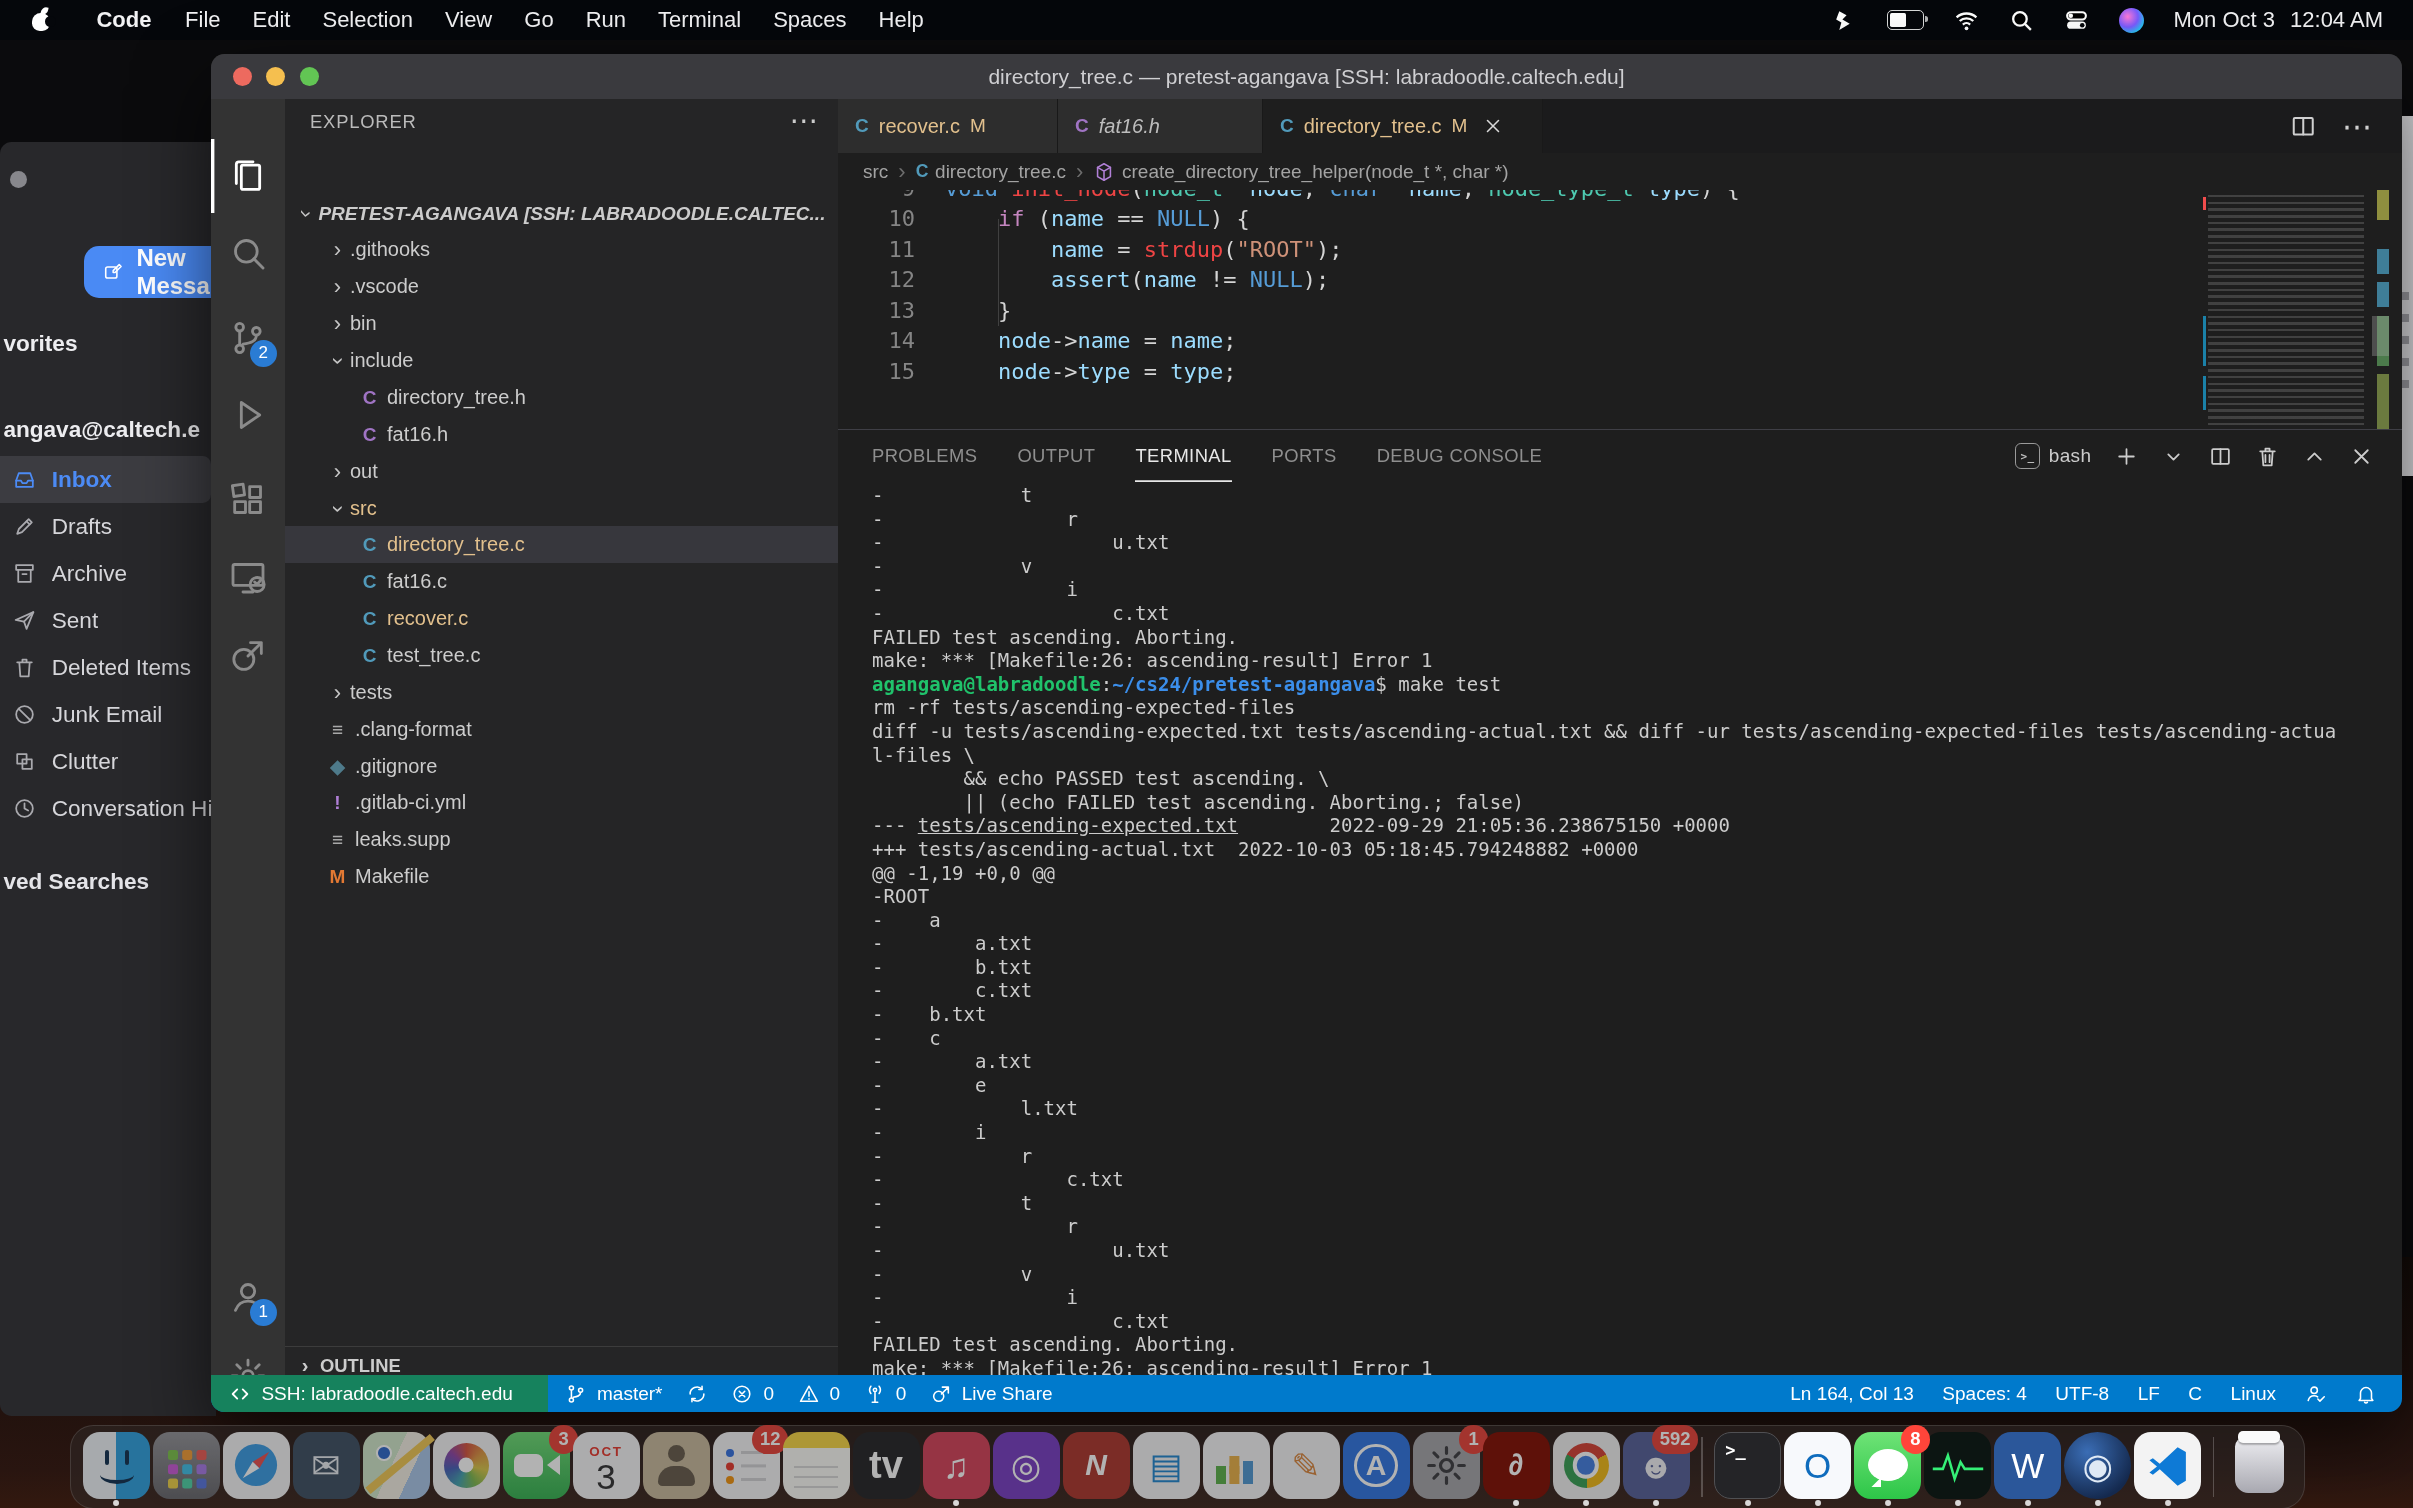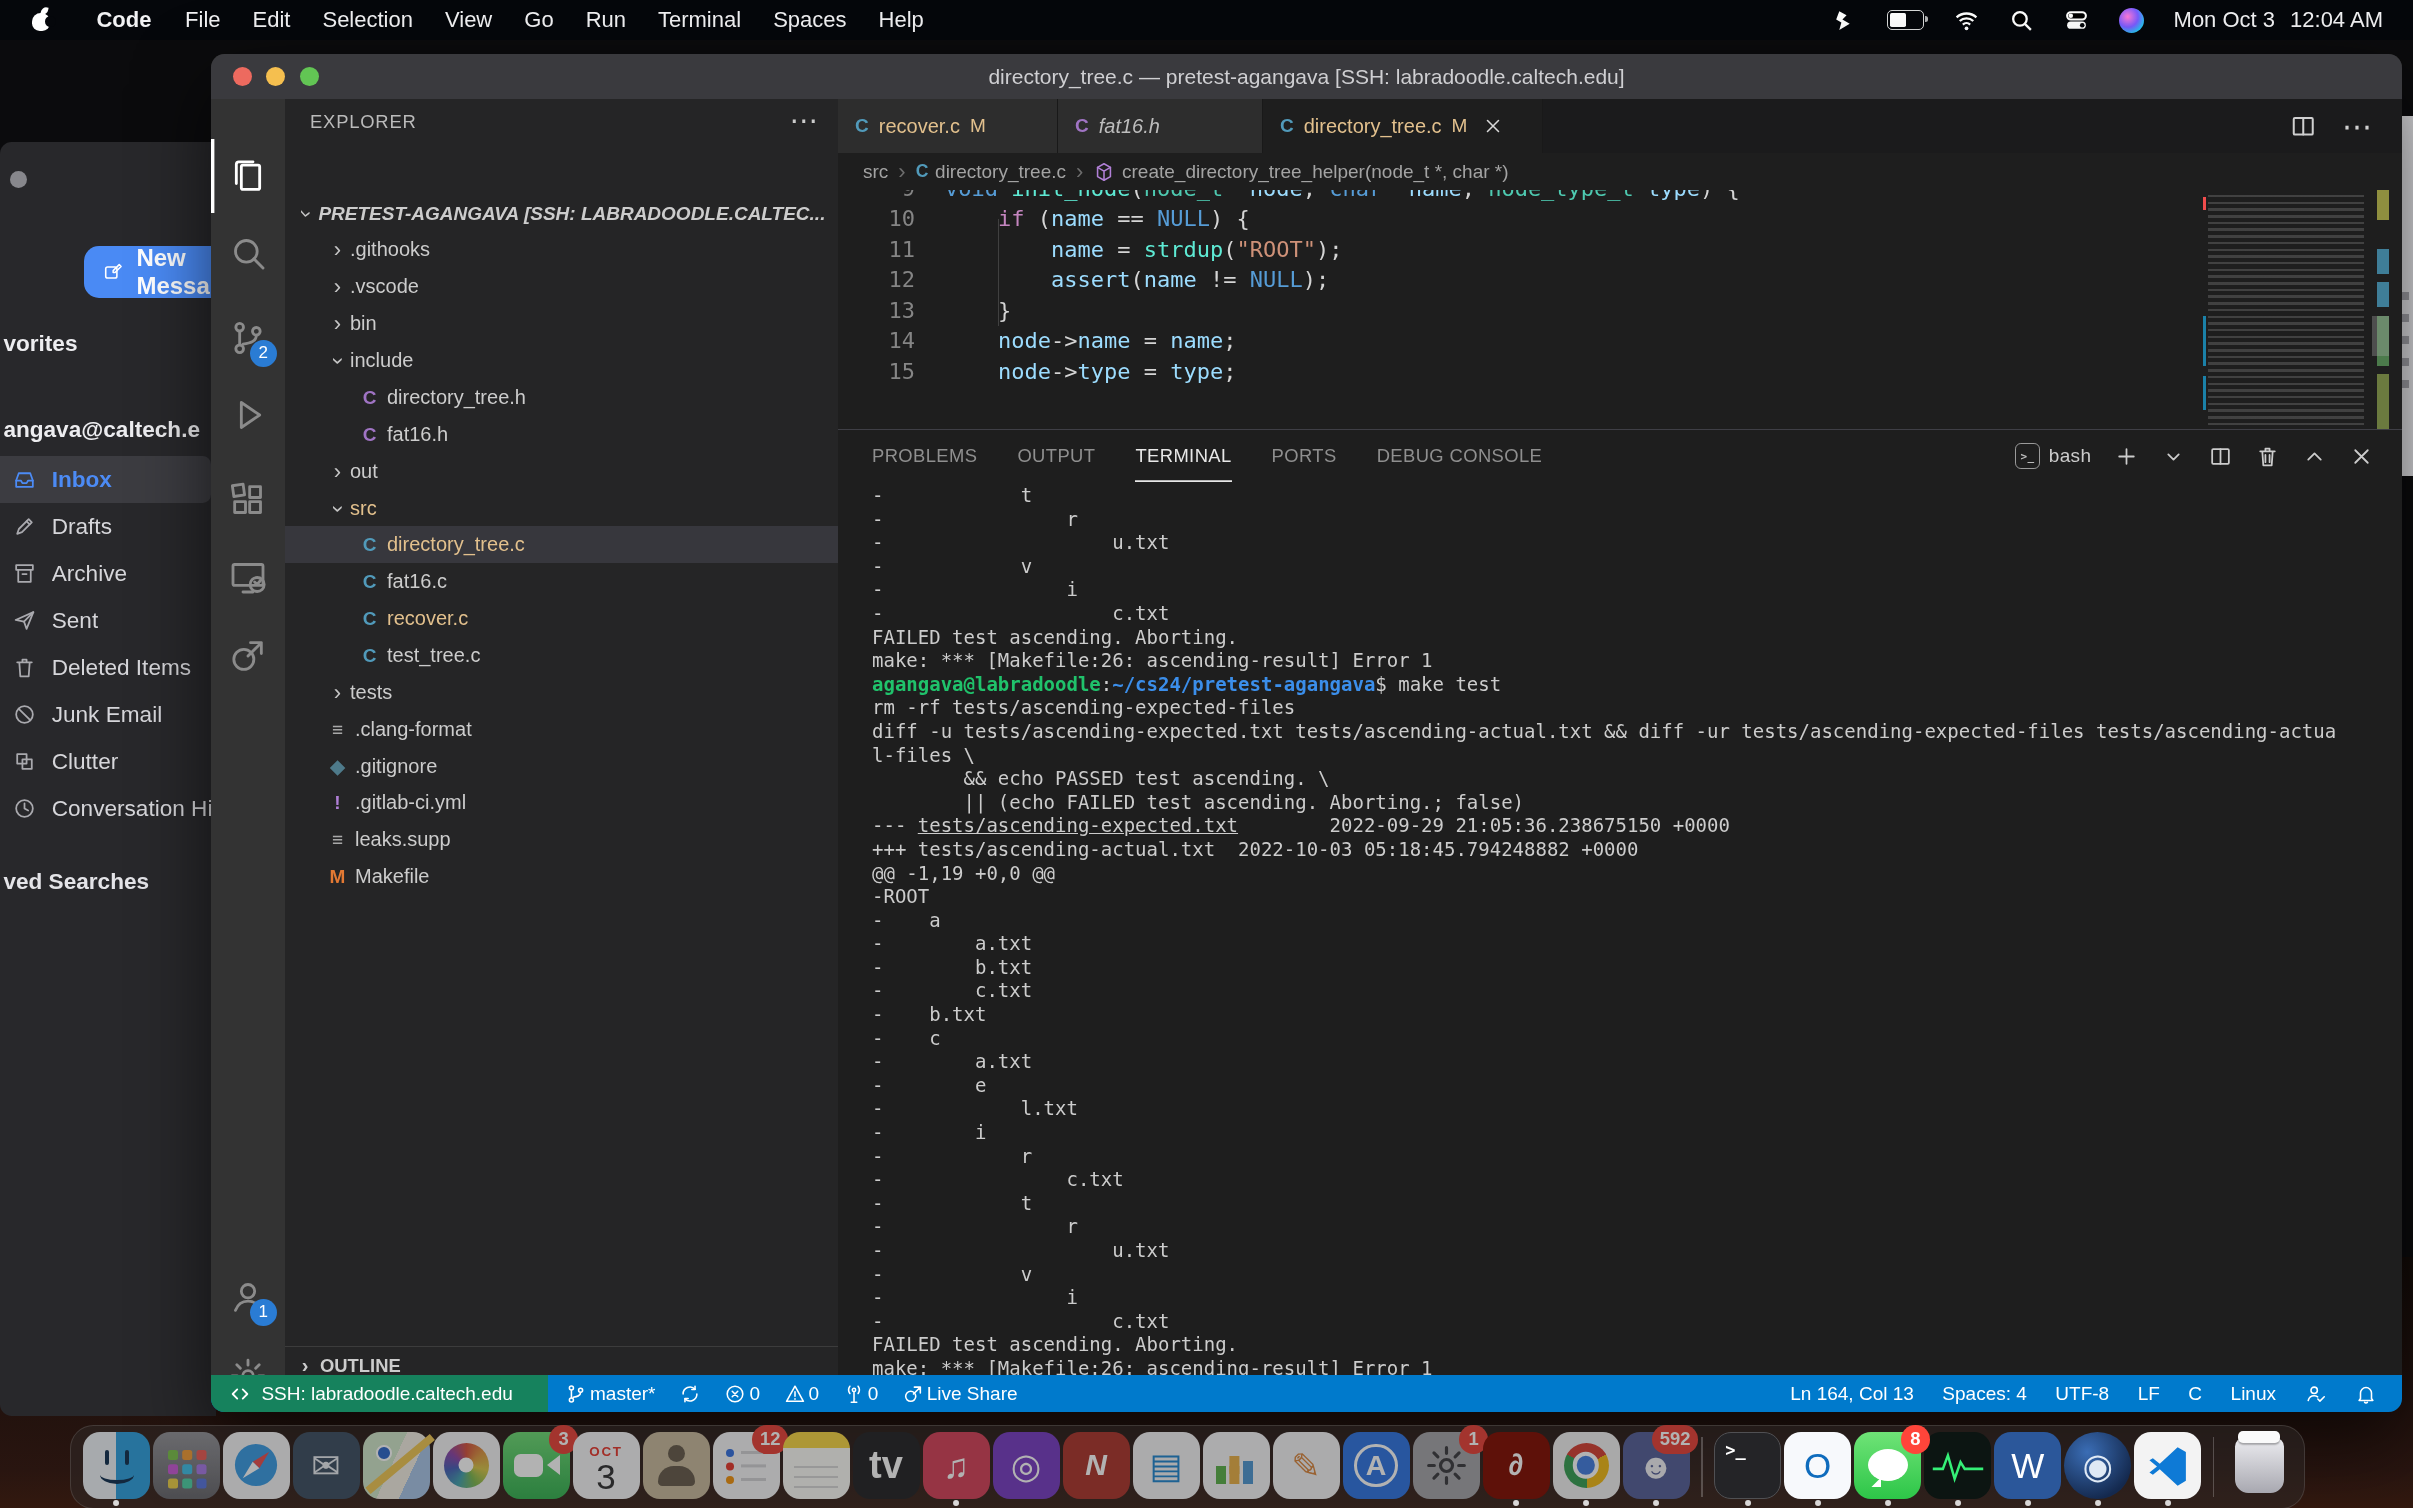--- a/index.html
+++ b/index.html
@@ -97,21 +97,21 @@
   .bc-sep{color:#6d6d6d;font-size:22px;}
   .bc-item{display:flex;align-items:center;gap:6.7px;}
   .bc-item .ficon{font-weight:bold;font-size:17.6px;}
   .bc-cube{width:22px;height:22px;color:#b180d7;}
 
   
   #editor{position:absolute;left:627px;top:136px;right:0;height:240px;overflow:hidden;}
   #codepane{position:absolute;left:0;top:-16px;right:0;}
   .lnum{position:absolute;left:0;width:77px;text-align:right;color:#858585;font:22px "DejaVu Sans Mono",monospace;line-height:30px;height:30px;}
   .cline{position:absolute;left:107px;white-space:pre;font:22px "DejaVu Sans Mono",monospace;line-height:30px;height:30px;color:#d4d4d4;}
-  .tk-kw{color:#569cd6;} .tk-ty{color:#4ec9b0;} .tk-fn{color:#5eead4;} .tk-va{color:#9cdcfe;} .tk-st{color:#ce9178;} .tk-ct{color:#c586c0;} .tk-p{color:#d4d4d4;}
+  .tk-kw{color:#569cd6;} .tk-ty{color:#4ec9b0;} .tk-fn{color:#ef4444;} .tk-va{color:#9cdcfe;} .tk-st{color:#ce9178;} .tk-ct{color:#c586c0;} .tk-p{color:#d4d4d4;}
   #indent-guide{position:absolute;left:160px;top:45px;width:0.8px;height:107px;background:#404040;}
   #minimap{position:absolute;right:13.4px;top:0;width:189px;height:240px;background:#1e1e1e;}
   #minimap .mmtext{position:absolute;left:8.4px;top:5px;right:25px;bottom:5px;background:repeating-linear-gradient(180deg,rgba(190,190,190,.22) 0 2.5px,transparent 2.5px 6.7px);}
   .mmark{position:absolute;width:11.7px;right:0;}
   .mm-red{position:absolute;left:3.4px;top:6.7px;width:3.4px;height:13.4px;background:#f14c4c;}
   .mm-blue1{position:absolute;left:3.4px;top:126px;width:3.4px;height:50px;background:#1b81a8;}
   .mm-blue2{position:absolute;left:3.4px;top:186px;width:3.4px;height:34px;background:#1b81a8;}
   #mm-thumb{position:absolute;right:0;top:126px;width:17px;height:40px;background:rgba(170,170,170,.35);}
 
   
@@ -125,21 +125,21 @@
   .bash-icon{width:23.5px;height:23.5px;border:1.7px solid #9a9a9a;border-radius:5.9px;color:#bcbcbc;font:bold 11px "DejaVu Sans Mono",monospace;display:flex;align-items:center;justify-content:center;}
   #terminal{position:absolute;left:0;top:54px;right:0;bottom:0;padding-left:34px;}
   .trow{white-space:pre;font:19px "DejaVu Sans Mono",monospace;line-height:23.6px;height:23.6px;color:#cccccc;}
   .tg{color:#20c26b;font-weight:bold;} .tb{color:#3b8eea;font-weight:bold;} .tu{text-decoration:underline;}
   .tcursor{display:inline-block;width:10px;height:18.4px;border:1.7px solid #c8c8c8;vertical-align:-3.4px;}
 
   
   #statusbar{position:absolute;left:0;bottom:0;width:100%;height:37px;background:#007acc;display:flex;align-items:center;color:#fff;font-size:19px;}
   #sb-remote{height:37px;background:#16825d;display:flex;align-items:center;gap:10px;padding:0 18.4px;width:337px;box-sizing:border-box;}
   #sb-remote .svgi{width:22px;height:22px;}
-  .sbitem{display:flex;align-items:flex-end;gap:3px;margin-right:23.5px;}
+  .sbitem{display:flex;align-items:flex-end;gap:10px;margin-right:23.5px;}
   .sbitem .svgi{width:22px;height:22px;}
   #sb-left{display:flex;align-items:center;margin-left:17px;}
   #sb-right{margin-left:auto;display:flex;align-items:center;gap:28.5px;padding-right:25px;}
   #sb-right .svgi{width:22px;height:22px;}
 
   
   #dock{position:absolute;left:70px;top:1425px;height:82px;border-radius:23.5px;background:rgba(46,40,38,.58);border:0.8px solid rgba(255,255,255,.12);display:flex;align-items:center;padding:0 10px;}
   .ditem{position:relative;width:70px;height:82px;display:flex;align-items:flex-start;justify-content:center;}
   .dicon{position:relative;margin-top:5.9px;width:67px;height:67px;border-radius:17px;display:flex;align-items:center;justify-content:center;overflow:visible;}
   .dim .dicon{filter:brightness(.7) saturate(.85);}

